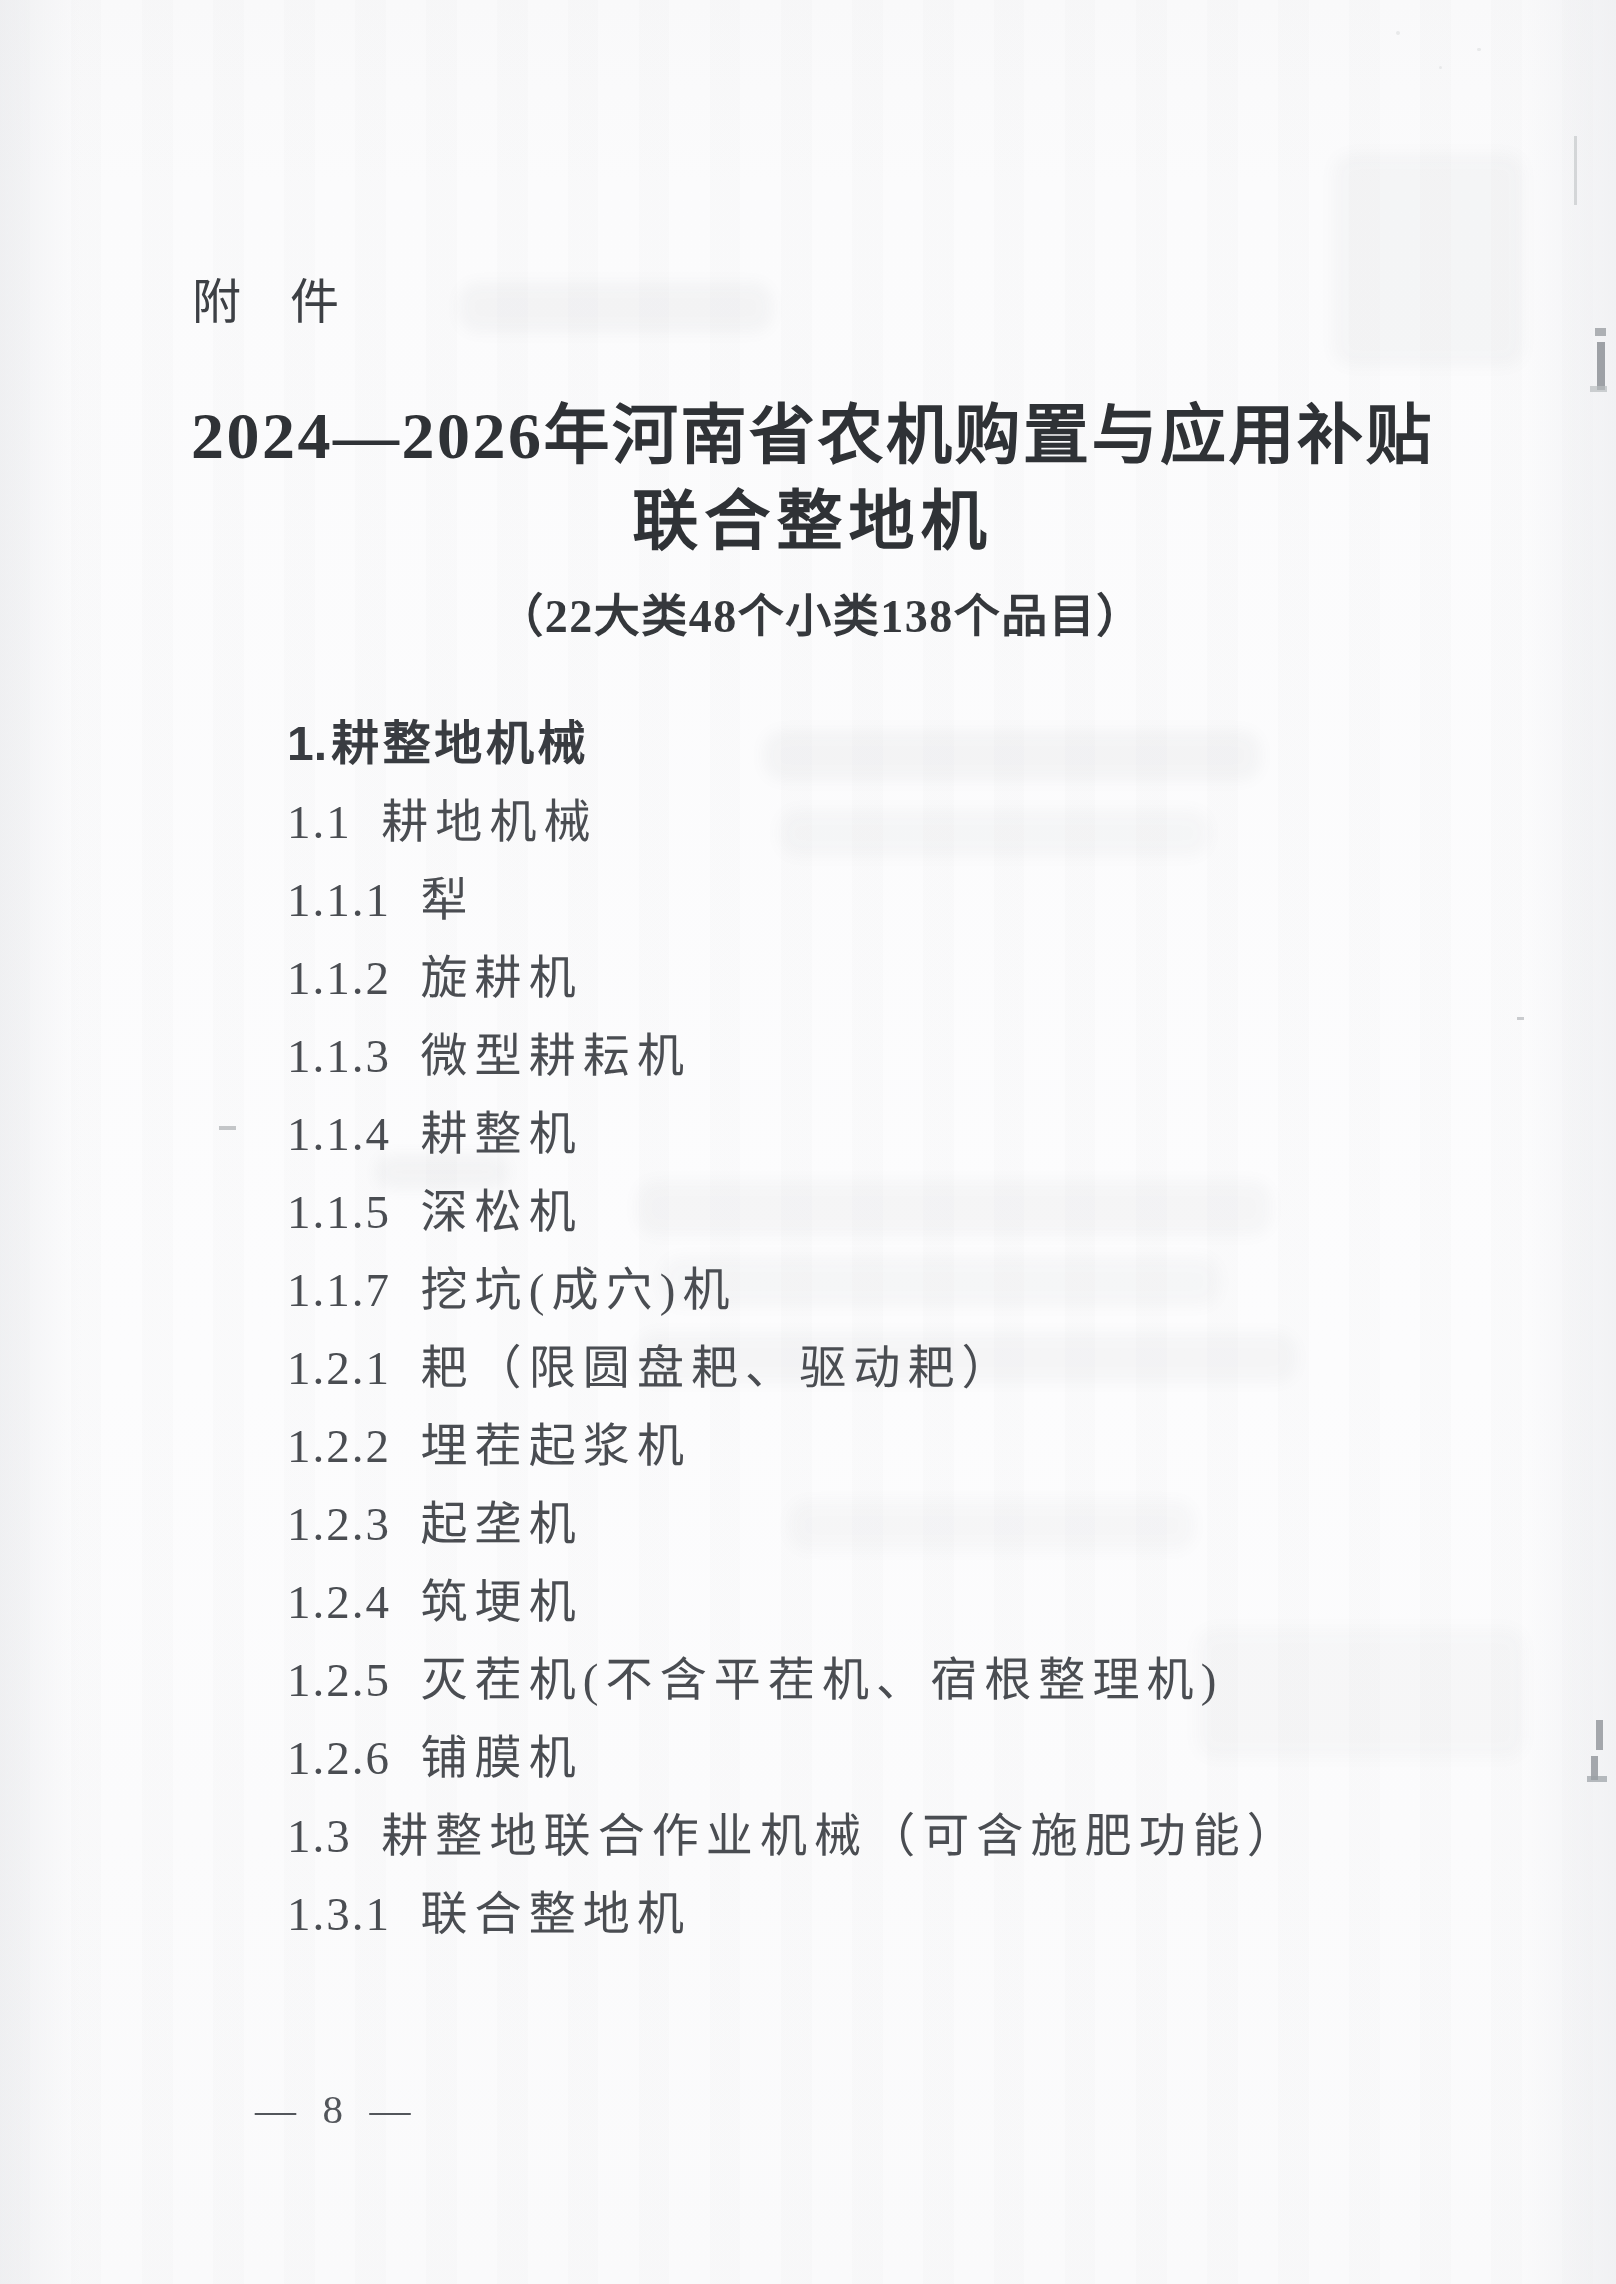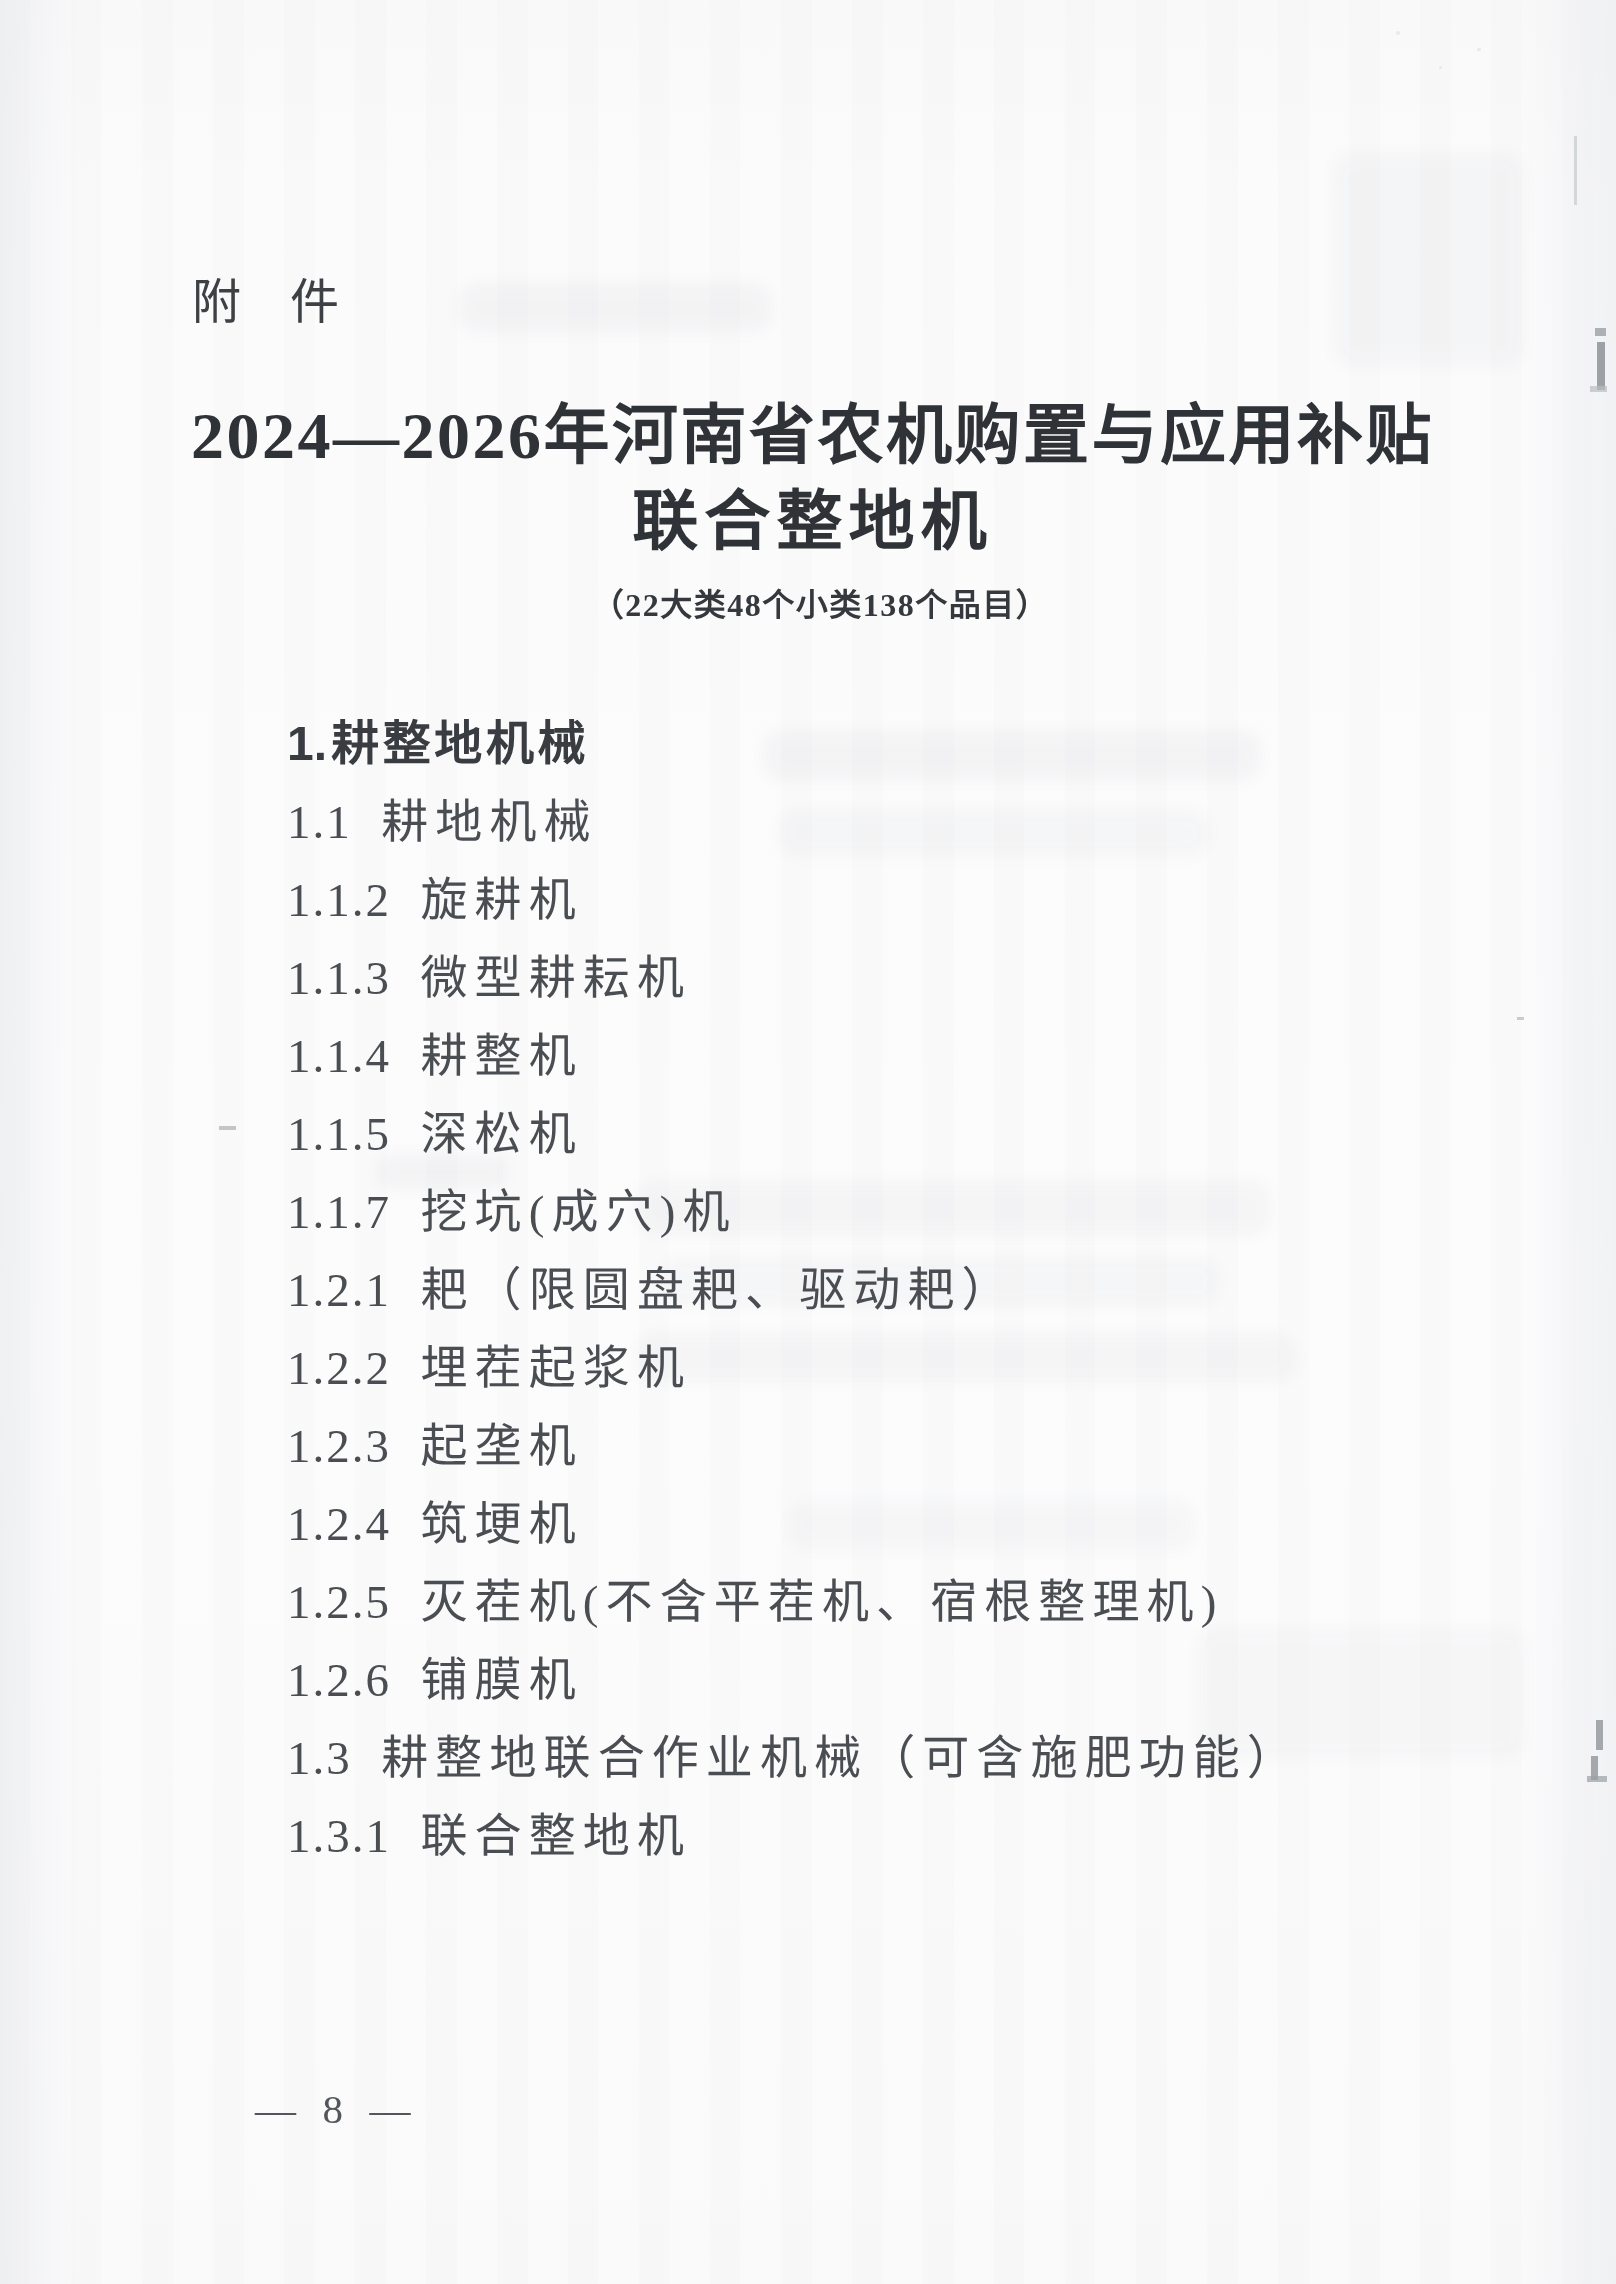--- a/index.html
+++ b/index.html
@@ -23,21 +23,21 @@
     color:#3d4045;
   }
   .title-block{
     position:absolute;left:0;right:0;top:403px;
     text-align:center;font-weight:bold;color:#2f3236;padding-left:8px;
   }
   .title-line1{font-size:66px;line-height:1.0;letter-spacing:2.5px;}
   .title-line2{font-size:66px;line-height:1.0;margin-top:20.3px;letter-spacing:6.1px;}
   .subtitle{
     position:absolute;left:0;right:0;top:579px;
-    text-align:center;font-size:32px;font-weight:bold;
+    text-align:center;font-size:46px;font-weight:bold;
     letter-spacing:1.5px;color:#35383c;padding-left:24px;
   }
   .catalog{position:absolute;left:287px;top:705px;}
   .row{height:78px;line-height:78px;font-size:47px;white-space:nowrap;}
   .row .num{letter-spacing:2px;margin-right:29.5px;}
   .row .txt{letter-spacing:7.1px;}
   .row.heading{
     font-family:"Liberation Sans","DejaVu Sans",sans-serif;
     font-weight:bold;color:#393c41;font-size:48px;
   }
@@ -89,20 +89,23 @@
   <div class="subtitle">（22大类48个小类138个品目）</div>
 
   <div class="catalog">
     <div class="row heading">
       <span class="num">1.</span><span class="txt">耕整地机械</span>
     </div>
     <div class="row">
       <span class="num">1.1</span><span class="txt">耕地机械</span>
     </div>
     <div class="row">
+      <span class="num">1.1.1</span><span class="txt">犁</span>
+    </div>
+    <div class="row">
       <span class="num">1.1.2</span><span class="txt">旋耕机</span>
     </div>
     <div class="row">
       <span class="num">1.1.3</span><span class="txt">微型耕耘机</span>
     </div>
     <div class="row">
       <span class="num">1.1.4</span><span class="txt">耕整机</span>
     </div>
     <div class="row">
       <span class="num">1.1.5</span><span class="txt">深松机</span>

